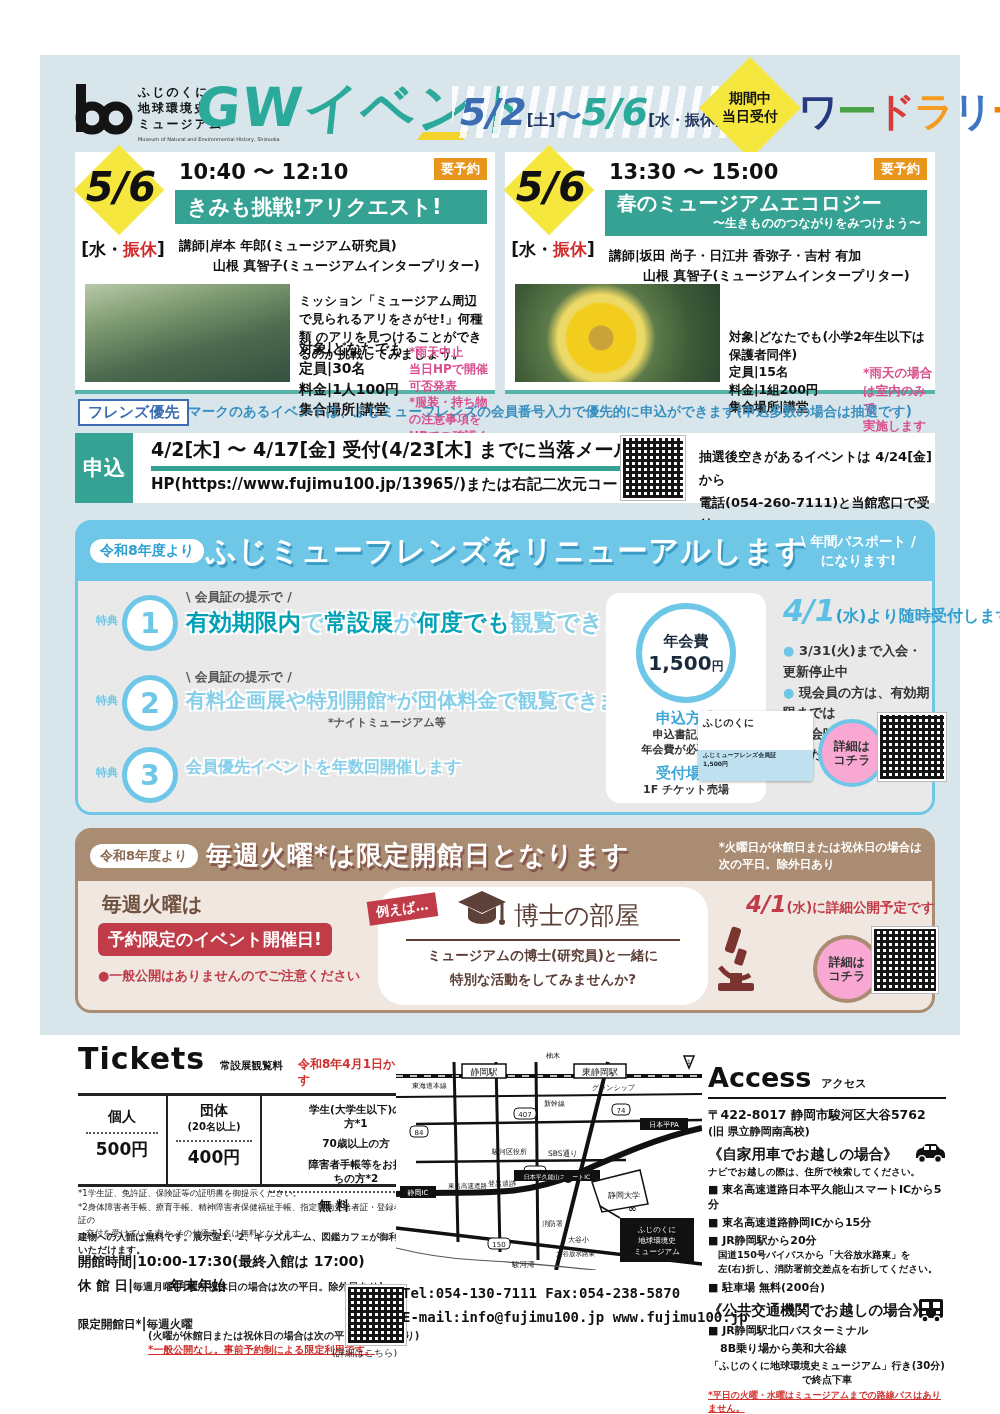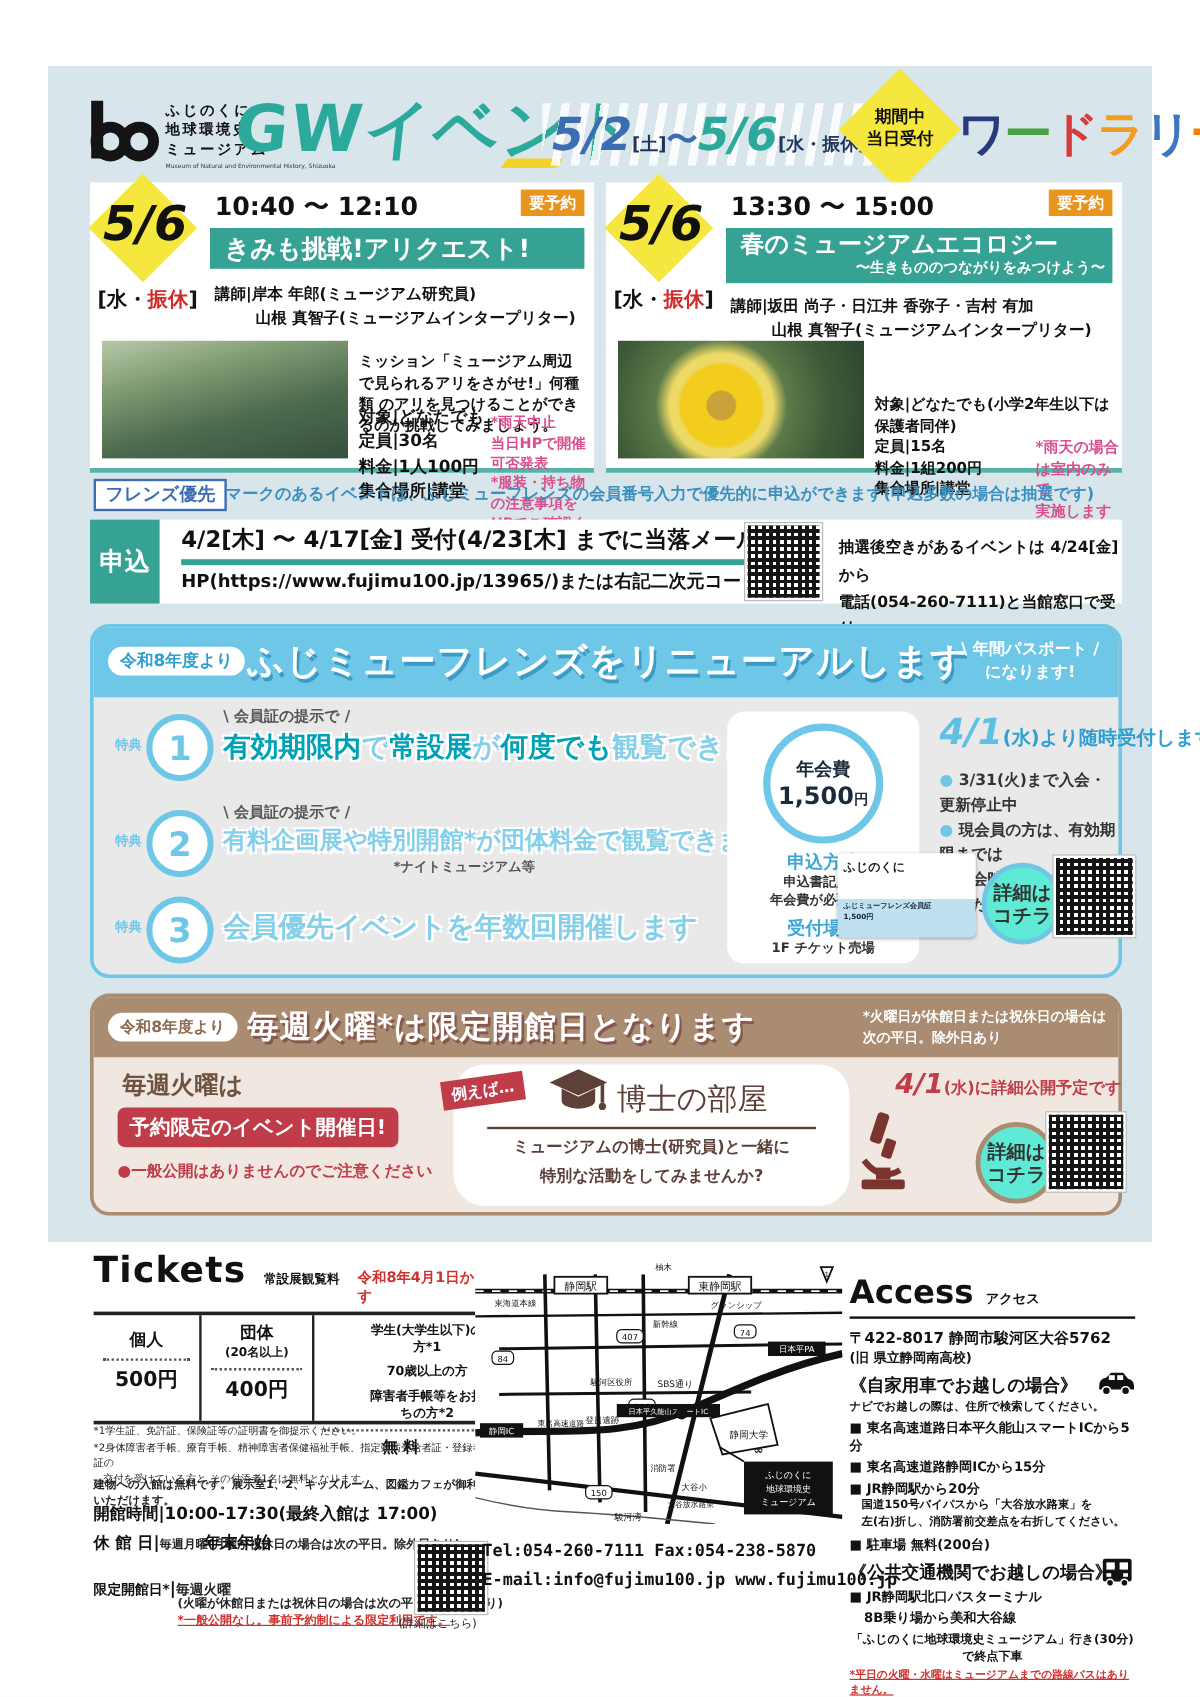--- a/index.html
+++ b/index.html
@@ -100,22 +100,22 @@
   .renew-start{position:absolute;left:705px;top:70px;white-space:nowrap;}
   .start-date{font-size:30px;font-weight:bold;font-style:italic;color:#5fc0e6;}
   .start-rest{font-size:16px;font-weight:bold;color:#2f9fd0;}
   .renew-bullets{position:absolute;left:705px;top:118px;font-size:13px;font-weight:bold;color:#333;line-height:1.6;}
   .blt{color:#6fc7e7;}
   .indent{padding-left:14px;}
   .member-card{position:absolute;left:620px;top:188px;width:115px;height:70px;border-radius:4px;
      background:linear-gradient(#ffffff 0 55%,#bfe0ef 55% 100%);box-shadow:0 1px 3px rgba(0,0,0,.3);overflow:hidden;}
   .member-card .mc-logo{position:absolute;left:5px;top:5px;font-size:10px;font-weight:bold;color:#222;}
   .member-card .mc-t{position:absolute;left:5px;top:40px;font-size:6px;font-weight:bold;color:#123;}
-  .cta-circle{position:absolute;width:60px;height:60px;background:#5eead4;border-radius:50%;
-     display:flex;flex-direction:column;align-items:center;justify-content:center;font-size:16px;font-weight:bold;color:#333;line-height:1.2;}
+  .cta-circle{position:absolute;width:60px;height:60px;background:#f9a8d4;border-radius:50%;
+     display:flex;flex-direction:column;align-items:center;justify-content:center;font-size:12px;font-weight:bold;color:#333;line-height:1.2;}
   .renew-cta{left:740px;top:196px;border:4px solid #6fc7e7;}
   .renew-qr{position:absolute;left:802px;top:192px;width:64px;height:64px;}
 
   
   .tue{position:absolute;left:75px;top:828px;width:860px;height:185px;background:#f0e7e0;border:3px solid #a98c71;border-radius:16px;box-sizing:border-box;}
   .tue-head{position:absolute;left:0;top:0;right:0;height:50px;background:#a98c71;border-radius:12px 12px 0 0;}
   .tue-pill{left:12px;top:13px;color:#8a6a52;font-size:13px;}
   .tue-title{position:absolute;left:128px;top:7px;font-size:26px;font-weight:bold;color:#fff;text-shadow:2px 3px 0 rgba(125,74,66,.8);letter-spacing:1px;}
   .tue-note{position:absolute;right:10px;top:8px;color:#fff;font-size:11.5px;font-weight:bold;line-height:1.45;}
   .tue-lead{position:absolute;left:24px;top:60px;font-size:20px;font-weight:bold;color:#6f5140;}
@@ -296,21 +296,21 @@
       <span class="tokuten-circle">2</span>
     </div>
     <div class="ben-pre" style="top:146px;">\ 会員証の提示で /</div>
     <div class="ben-main c-light" style="top:164px;font-size:20px;">有料企画展や特別開館*が団体料金で観覧できます</div>
     <div class="ben-note" style="top:192px;">*ナイトミュージアム等</div>
 
     <div class="tokuten-wrap" style="top:224px;">
       <span class="tokuten-lbl">特典</span>
       <span class="tokuten-circle">3</span>
     </div>
-    <div class="ben-main c-light" style="top:234px;font-size:23px;">会員優先イベントを年数回開催します</div>
+    <div class="ben-main c-light" style="top:234px;font-size:16px;">会員優先イベントを年数回開催します</div>
 
     <div class="fee-box">
       <div class="fee-circle">
         <div class="fee-label">年会費</div>
         <div class="fee-amount"><span>1,500</span><span class="unit">円</span></div>
       </div>
       <div class="fee-h">申込方法</div>
       <div class="fee-t">
         <div>申込書記入と</div>
         <div>年会費が必要です</div>
@@ -482,21 +482,21 @@
 
       <rect x="224" y="176" width="74" height="44" fill="#111"></rect>
       <text x="232" y="170" font-size="10" fill="#111" font-weight="bold">∞</text>
       <text x="261" y="190" font-size="7.5" text-anchor="middle" fill="#fff">ふじのくに</text>
       <text x="261" y="201" font-size="7.5" text-anchor="middle" fill="#fff">地球環境史</text>
       <text x="261" y="212" font-size="7.5" text-anchor="middle" fill="#fff">ミュージアム</text>
       <line x1="224" y1="176" x2="204" y2="164" stroke="#111" stroke-width="1.5"></line>
     </svg>
   </div>
   <div class="contact">
-    <div>Tel:054-260-7111  Fax:054-238-5870</div>
+    <div>Tel:054-130-7111  Fax:054-238-5870</div>
     <div>E-mail:info@fujimu100.jp  www.fujimu100.jp</div>
   </div>
 
   <div class="access">
     <div><span class="ac-title">Access</span><span class="ac-sub">アクセス</span></div>
     <div class="ac-rule"></div>
     <div class="ac-addr1">〒422-8017 静岡市駿河区大谷5762</div>
     <div class="ac-addr2">(旧 県立静岡南高校)</div>
     <div class="ac-h"><span>《自家用車でお越しの場合》</span>
       <svg class="veh-icon" width="34" height="22" viewBox="0 0 34 22">

